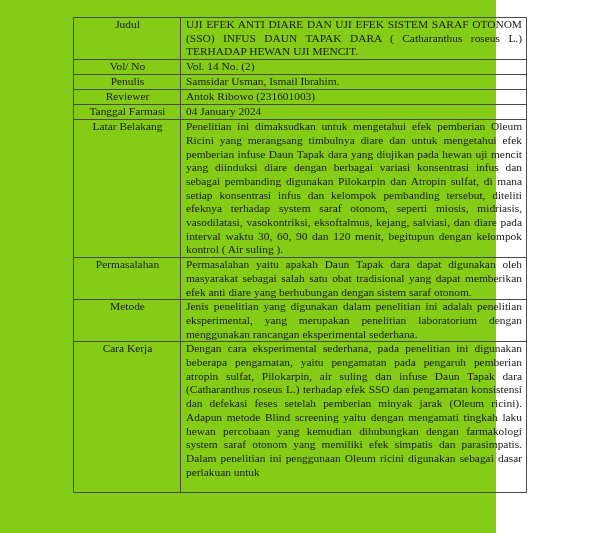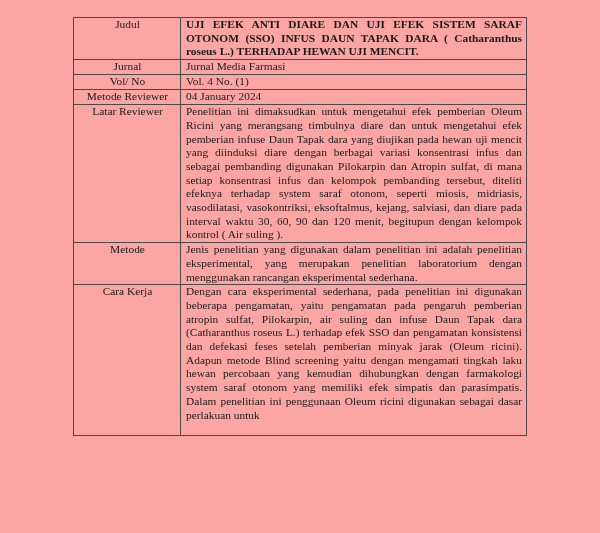--- a/index.html
+++ b/index.html
@@ -1,57 +1,65 @@
 <!DOCTYPE html>
 <html><head>
 <meta charset="utf-8">
 <style>
   html, body { margin: 0; padding: 0; background: #ffffff; }
   body { width: 600px; height: 533px; overflow: hidden; position: relative; }
-  .page { position: absolute; left: 0; top: 0; width: 600px; height: 533px; background: #fca5a5; }
+  .page { position: absolute; left: 0; top: 0; width: 496px; height: 533px; background: #84cc16; }
   table.review {
     position: absolute; left: 73px; top: 17px; width: 454px;
     border-collapse: collapse;
     font-family: "Liberation Serif", "DejaVu Serif", serif;
     font-size: 11.4px; line-height: 13.7px; color: #1a1a1a;
   }
   table.review td {
     border: 1px solid #4a4a4a; padding: 0 4px 0 5px; vertical-align: top;
   }
   td.label { width: 97px; text-align: center; padding: 0 2px; }
   td.value { text-align: justify; text-align-last: left; }
-  td.value.bold { font-weight: bold; }
+  td.value.bold { font-weight: normal; }
   tr.single td { height: 14px; }
   .cutoff { height: 150px; }
 </style>
 </head>
 <body>
 
 <div class="page">
   <table class="review">
     <tbody>
       <tr>
         <td class="label">Judul</td>
         <td class="value bold">UJI EFEK ANTI DIARE DAN UJI EFEK SISTEM SARAF OTONOM (SSO) INFUS DAUN TAPAK DARA ( Catharanthus roseus L.) TERHADAP HEWAN UJI MENCIT.</td>
       </tr>
       <tr class="single">
-        <td class="label">Jurnal</td>
-        <td class="value">Jurnal Media Farmasi</td>
+        <td class="label">Vol/ No</td>
+        <td class="value">Vol. 14 No. (2)</td>
       </tr>
       <tr class="single">
-        <td class="label">Vol/ No</td>
-        <td class="value">Vol. 4 No. (1)</td>
+        <td class="label">Penulis</td>
+        <td class="value">Samsidar Usman, Ismail Ibrahim.</td>
       </tr>
       <tr class="single">
-        <td class="label">Metode Reviewer</td>
+        <td class="label">Reviewer</td>
+        <td class="value">Antok Ribowo (231601003)</td>
+      </tr>
+      <tr class="single">
+        <td class="label">Tanggal Farmasi</td>
         <td class="value">04 January 2024</td>
       </tr>
       <tr>
-        <td class="label">Latar Reviewer</td>
+        <td class="label">Latar Belakang</td>
         <td class="value">Penelitian ini dimaksudkan untuk mengetahui efek pemberian Oleum Ricini yang merangsang timbulnya diare dan untuk mengetahui efek pemberian infuse Daun Tapak dara yang diujikan pada hewan uji mencit yang diinduksi diare dengan berbagai variasi konsentrasi infus dan sebagai pembanding digunakan Pilokarpin dan Atropin sulfat, di mana setiap konsentrasi infus dan kelompok pembanding tersebut, diteliti efeknya terhadap system saraf otonom, seperti miosis, midriasis, vasodilatasi, vasokontriksi, eksoftalmus, kejang, salviasi, dan diare pada interval waktu 30, 60, 90 dan 120 menit, begitupun dengan kelompok kontrol ( Air suling ).</td>
+      </tr>
+      <tr>
+        <td class="label">Permasalahan</td>
+        <td class="value">Permasalahan yaitu apakah Daun Tapak dara dapat digunakan oleh masyarakat sebagai salah satu obat tradisional yang dapat memberikan efek anti diare yang berhubungan dengan sistem saraf otonom.</td>
       </tr>
       <tr>
         <td class="label">Metode</td>
         <td class="value">Jenis penelitian yang digunakan dalam penelitian ini adalah penelitian eksperimental, yang merupakan penelitian laboratorium dengan menggunakan rancangan eksperimental sederhana.</td>
       </tr>
       <tr>
         <td class="label cutoff">Cara Kerja</td>
         <td class="value">Dengan cara eksperimental sederhana, pada penelitian ini digunakan beberapa pengamatan, yaitu pengamatan pada pengaruh pemberian atropin sulfat, Pilokarpin, air suling dan infuse Daun Tapak dara (Catharanthus roseus L.) terhadap efek SSO dan pengamatan konsistensi dan defekasi feses setelah pemberian minyak jarak (Oleum ricini). Adapun metode Blind screening yaitu dengan mengamati tingkah laku hewan percobaan yang kemudian dihubungkan dengan farmakologi system saraf otonom yang memiliki efek simpatis dan parasimpatis. Dalam penelitian ini penggunaan Oleum ricini digunakan sebagai dasar perlakuan untuk</td>
       </tr>
     </tbody>

